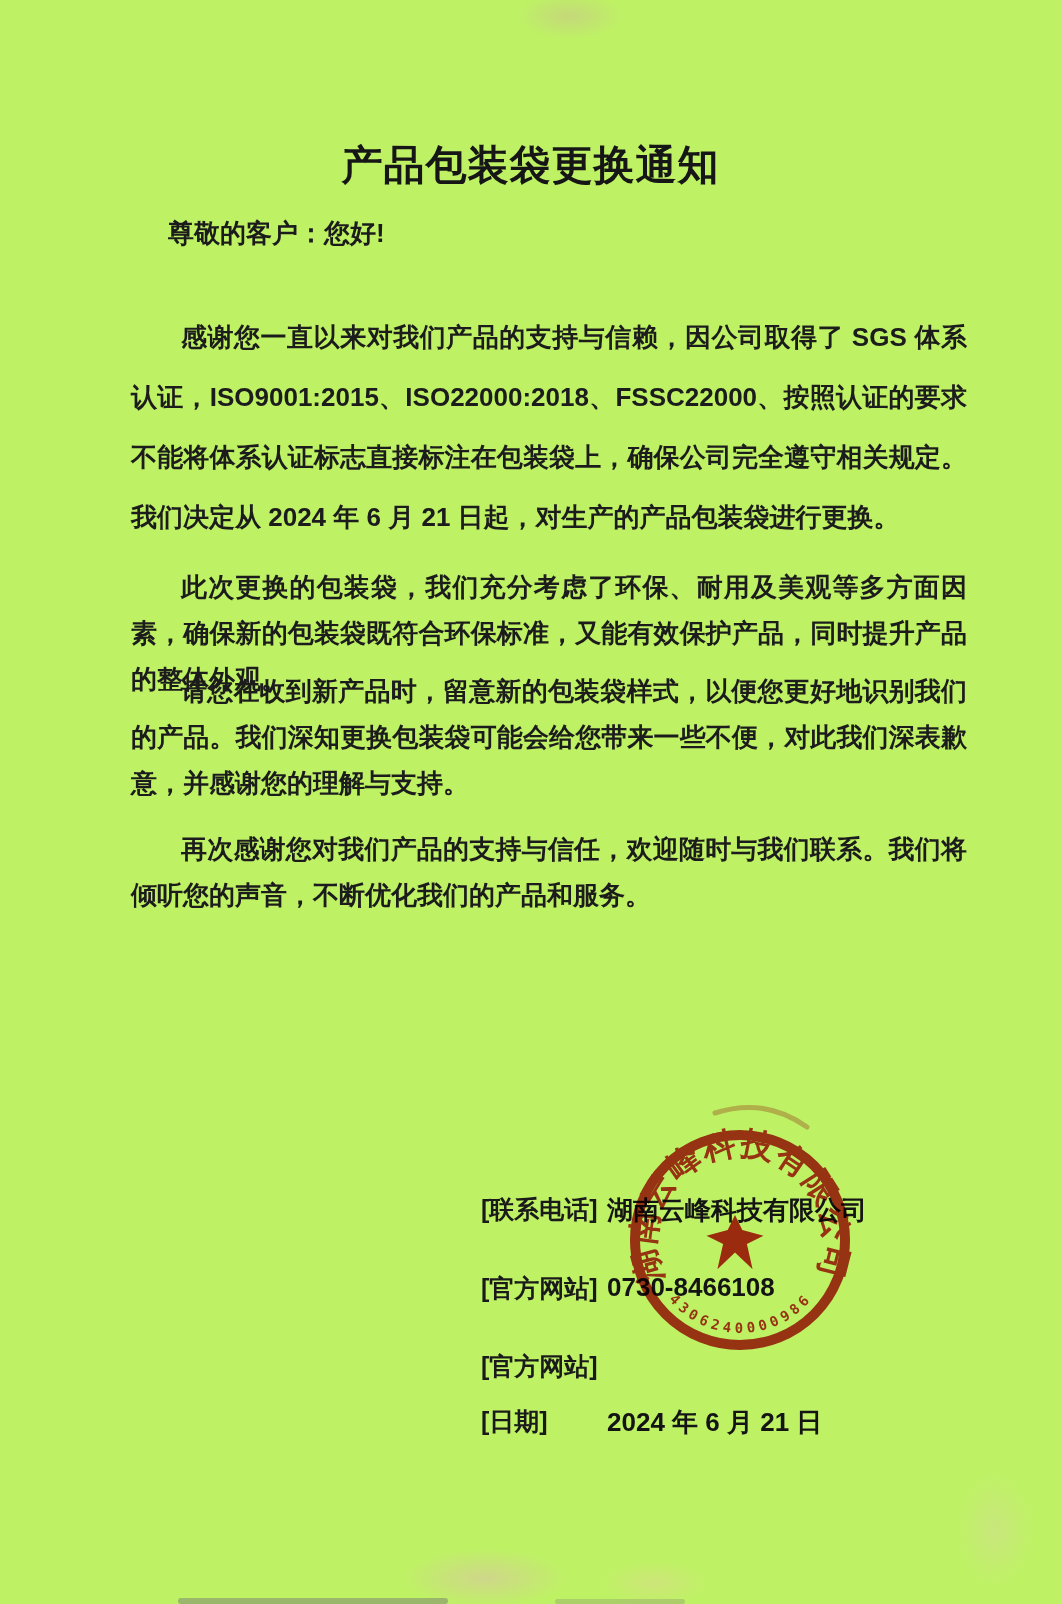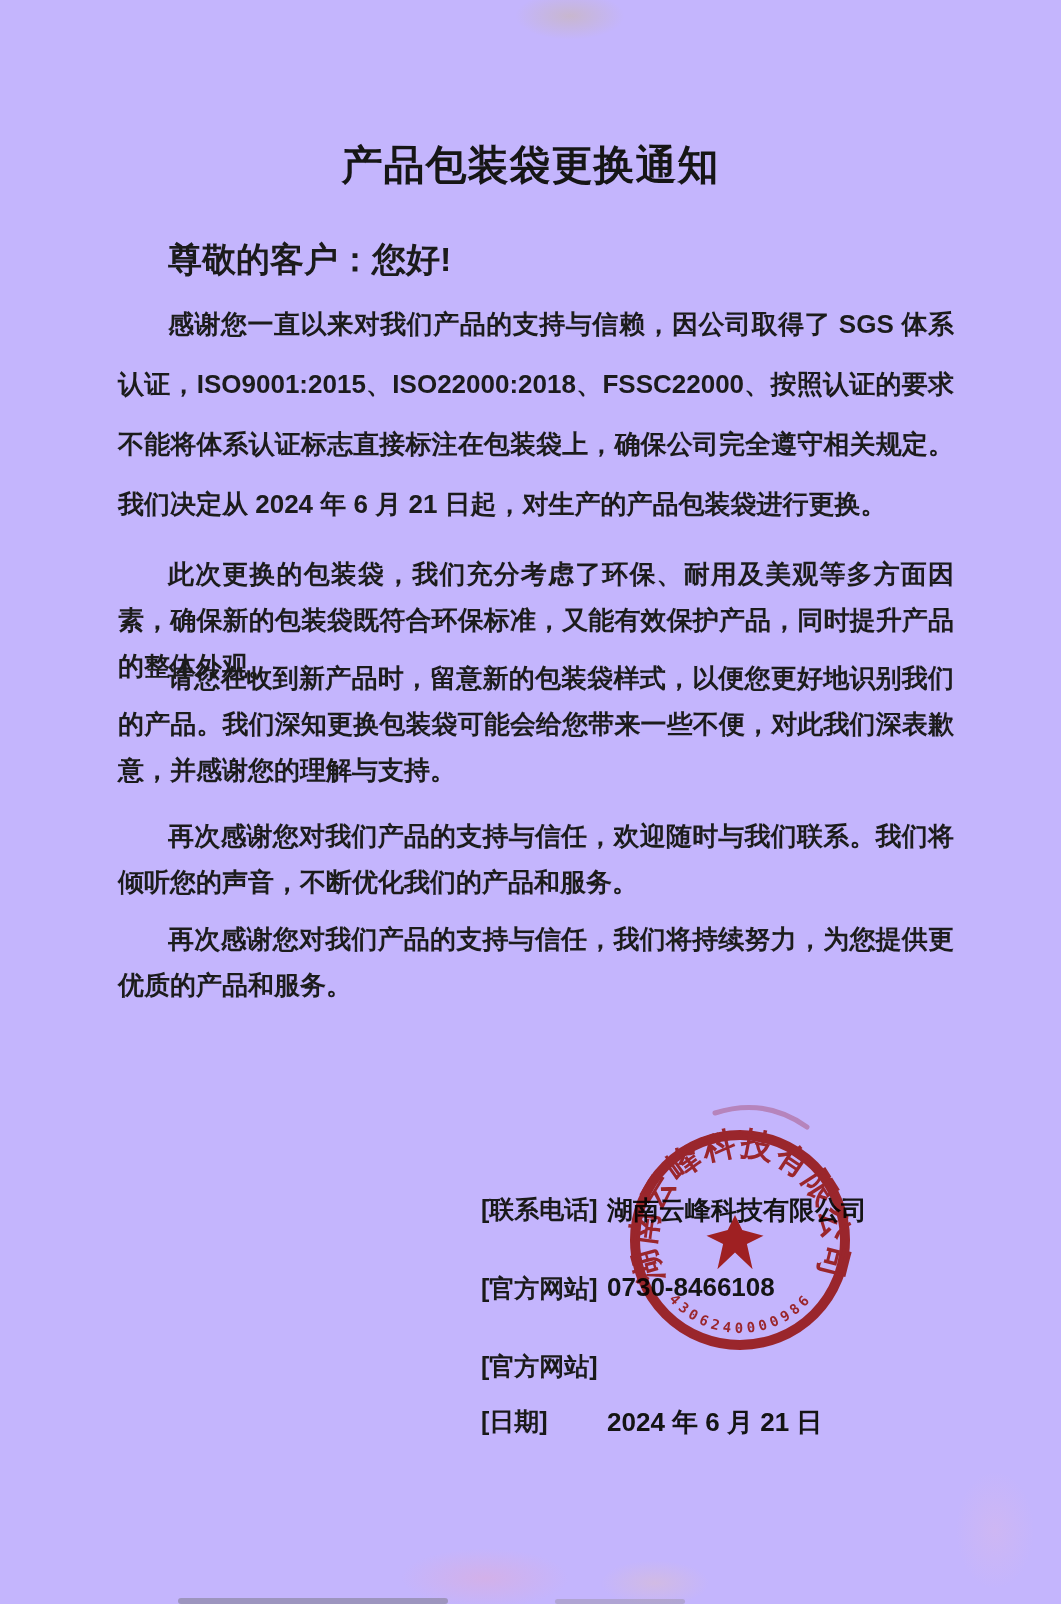--- a/index.html
+++ b/index.html
@@ -3,34 +3,34 @@
 <meta charset="utf-8">
 <style>
   html,body { margin:0; padding:0; }
   body {
     width:1061px; height:1604px;
     background:#f5f4f2;
     font-family:"Liberation Sans","DejaVu Sans",sans-serif;
   }
   .page {
     position:relative; width:1061px; height:1604px;
-    background:#c4b5fd; overflow:hidden; color:#1d1d1d;
+    background:#bef264; overflow:hidden; color:#1d1d1d;
   }
   .title {
     position:absolute; top:138px; left:0; width:100%;
     text-align:center;
     font-family:"Liberation Serif","DejaVu Serif",serif;
     font-size:41px; font-weight:700; letter-spacing:1px; color:#161616;
   }
   .greeting {
-    position:absolute; top:237px; left:168px;
-    font-size:34px; font-weight:700; color:#1b1b1b;
+    position:absolute; top:216px; left:168px;
+    font-size:26px; font-weight:700; color:#1b1b1b;
   }
   .para {
-    position:absolute; left:118px; width:836px; margin:0;
+    position:absolute; left:118px; width:836px; margin:13px;
     font-size:26px; font-weight:700; text-align:justify;
     text-indent:50px; color:#1c1c1c;
   }
   .p1 { top:294px; line-height:60px; }
   .p2 { top:551px; line-height:46px; }
   .p3 { top:655px; line-height:46px; }
   .p4 { top:813px; line-height:46px; }
   .p5 { top:916px; line-height:46px; }
   .closing {
     position:absolute; top:1095px; left:546px;
@@ -84,21 +84,20 @@
 <div class="page">
 
   <div class="title">产品包装袋更换通知</div>
 
   <div class="greeting">尊敬的客户：您好!</div>
 
   <p class="para p1">感谢您一直以来对我们产品的支持与信赖，因公司取得了 SGS 体系认证，ISO9001:2015、ISO22000:2018、FSSC22000、按照认证的要求不能将体系认证标志直接标注在包装袋上，确保公司完全遵守相关规定。我们决定从 2024 年 6 月 21 日起，对生产的产品包装袋进行更换。</p>
   <p class="para p2">此次更换的包装袋，我们充分考虑了环保、耐用及美观等多方面因素，确保新的包装袋既符合环保标准，又能有效保护产品，同时提升产品的整体外观。</p>
   <p class="para p3">请您在收到新产品时，留意新的包装袋样式，以便您更好地识别我们的产品。我们深知更换包装袋可能会给您带来一些不便，对此我们深表歉意，并感谢您的理解与支持。</p>
   <p class="para p4">再次感谢您对我们产品的支持与信任，欢迎随时与我们联系。我们将倾听您的声音，不断优化我们的产品和服务。</p>
-  <p class="para p5">再次感谢您对我们产品的支持与信任，我们将持续努力，为您提供更优质的产品和服务。</p>
 
 
   <div class="frow row1">
     <span class="flabel">[联系电话]</span>
     <span class="fvalue">湖南云峰科技有限公司</span>
   </div>
   <div class="frow row2">
     <span class="flabel">[官方网站]</span>
     <span class="fvalue">0730-8466108</span>
   </div>

